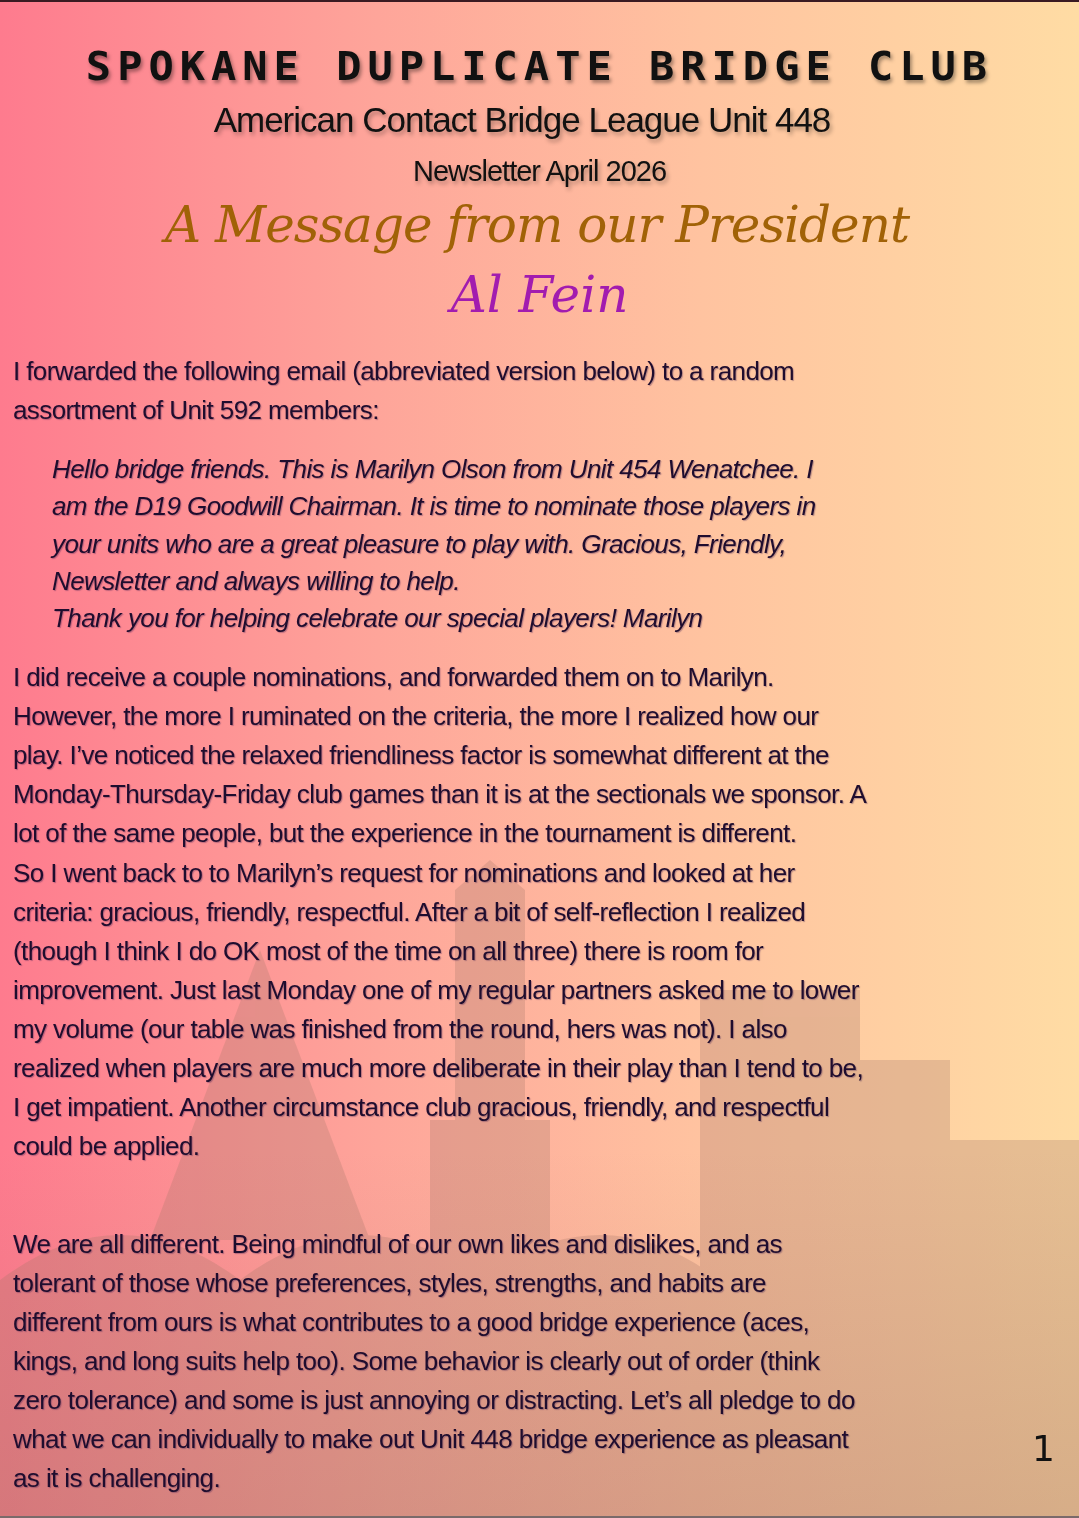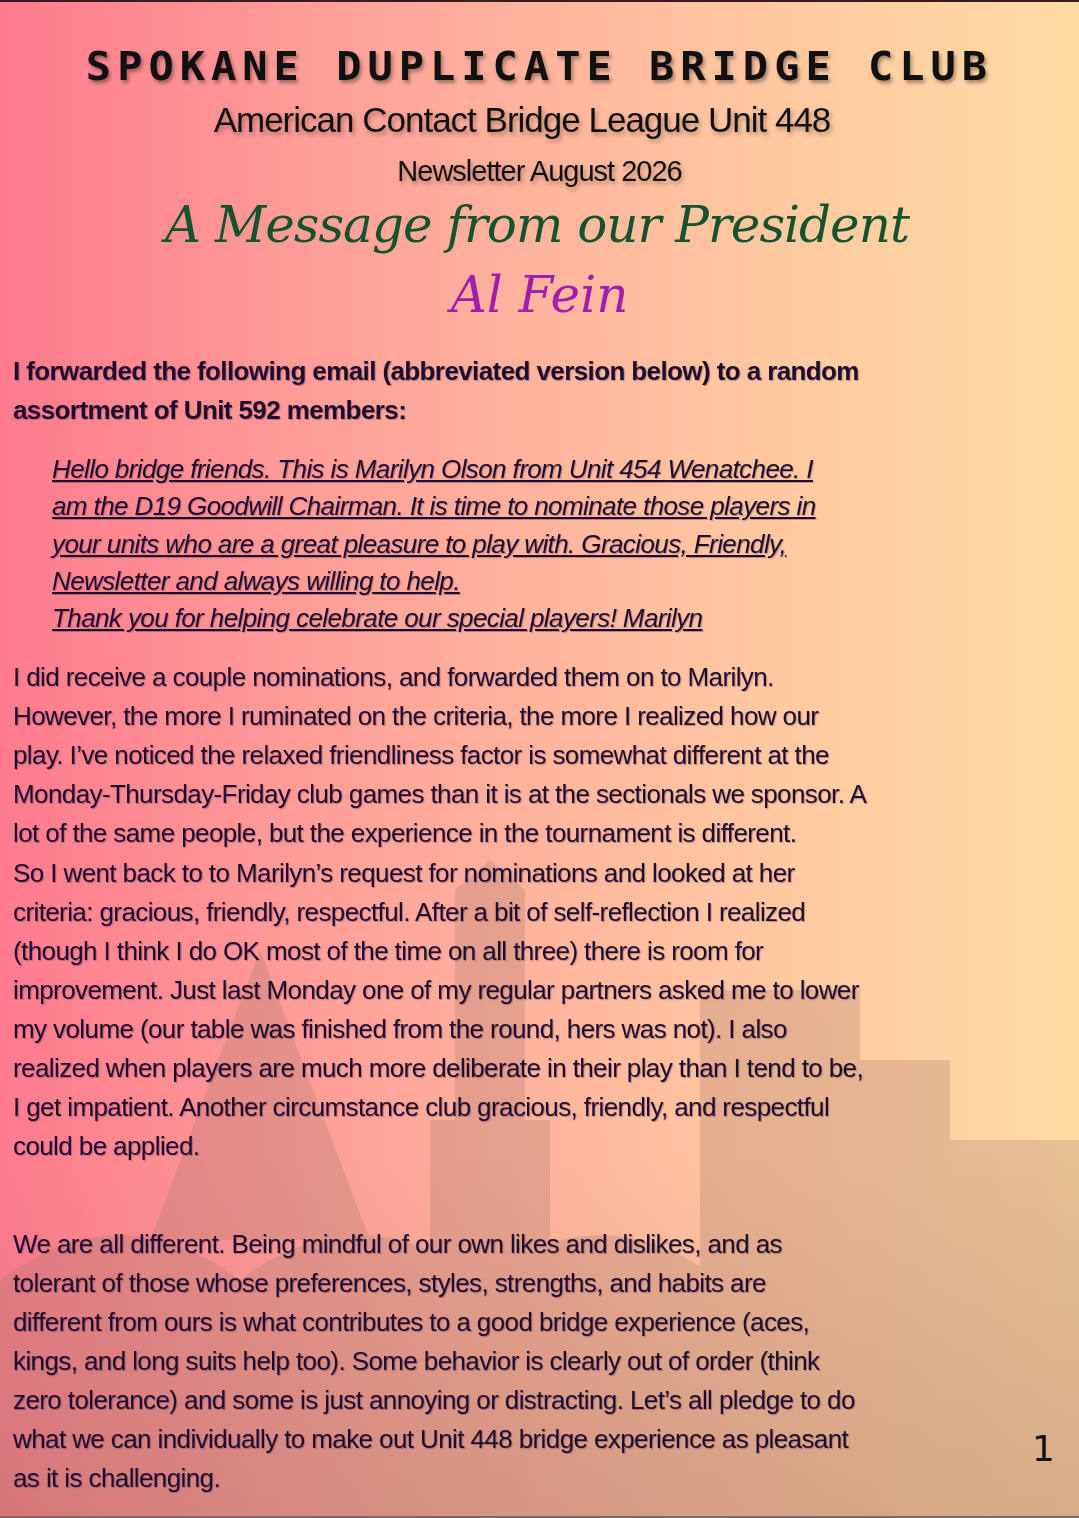--- a/index.html
+++ b/index.html
@@ -29,39 +29,38 @@
     font-family: "Liberation Sans Narrow", "Liberation Sans", sans-serif; font-size: 35px; color: #111;
     letter-spacing: -1px; text-shadow: 2px 3px 4px rgba(0,0,0,0.3);
   }
   .newsletter-date {
     position: absolute; left: 0; top: 155px; width: 1079px; text-align: center;
     font-family: "Liberation Sans", sans-serif; font-size: 29px; color: #111;
     letter-spacing: -1px; text-shadow: 2px 3px 4px rgba(0,0,0,0.3);
   }
   .message-heading {
     position: absolute; left: 0; top: 196px; width: 1074px; text-align: center;
-    font-family: "DejaVu Serif", serif; font-style: italic; font-size: 50px; color: #14532d;
+    font-family: "DejaVu Serif", serif; font-style: italic; font-size: 50px; color: #a16207;
     letter-spacing: -1px;
   }
   .president-name {
     position: absolute; left: 0; top: 266px; width: 1079px; text-align: center;
     font-family: "DejaVu Serif", serif; font-style: italic; font-size: 50px; color: #a21caf;
   }
   .para {
     position: absolute; left: 13px; width: 1050px; margin: 0;
     font-family: "Liberation Sans", sans-serif; font-size: 26px; line-height: 39px;
     color: #1f0d2e; letter-spacing: -0.6px;
     text-shadow: 1px 1px 1px rgba(60,30,80,0.35);
   }
   .quote {
     position: absolute; left: 52px; width: 960px; margin: 0;
     font-family: "Liberation Sans", sans-serif; font-style: italic; font-size: 26px; line-height: 37.3px;
     color: #1f0d2e; letter-spacing: -0.6px;
     text-shadow: 1px 1px 1px rgba(60,30,80,0.35);
-    text-decoration: underline;
   }
   .line { display: block; white-space: nowrap; }
   .page-number {
     position: absolute; left: 1032px; top: 1428px; font-family: "DejaVu Sans", sans-serif;
     font-size: 36px; color: #111;
   }
 </style>
 </head>
 <body>
 
@@ -86,25 +85,25 @@
     <polygon points="1030,370 1060,340 1079,360"></polygon>
 
     <path d="M0,560 L30,500 L60,560 L90,520 L120,560 L160,505 L200,560 L250,530 L300,560 L360,520 L420,560 L500,540 L560,560 L640,525 L720,560 L800,530 L880,560 L960,520 L1030,560 L1079,540 L1079,658 L0,658 Z"></path>
   </g>
 </svg>
 <div class="bottom-tint"></div>
 
 <div class="content">
   <div class="club-title">SPOKANE DUPLICATE BRIDGE CLUB</div>
   <div class="unit-title">American Contact Bridge League Unit 448</div>
-  <div class="newsletter-date">Newsletter August 2026</div>
+  <div class="newsletter-date">Newsletter April 2026</div>
   <div class="message-heading">A Message from our President</div>
   <div class="president-name">Al Fein</div>
 
-  <p class="para" style="top:352px;font-weight:bold;">
+  <p class="para" style="top:352px;">
     <span class="line">I forwarded the following email (abbreviated version below) to a random</span>
     <span class="line">assortment of Unit 592 members:</span>
   </p>
 
   <p class="quote" style="top:451px;">
     <span class="line">Hello bridge friends. This is Marilyn Olson from Unit 454 Wenatchee. I</span>
     <span class="line">am the D19 Goodwill Chairman. It is time to nominate those players in</span>
     <span class="line">your units who are a great pleasure to play with. Gracious, Friendly,</span>
     <span class="line">Newsletter and always willing to help.</span>
     <span class="line">Thank you for helping celebrate our special players! Marilyn</span>

